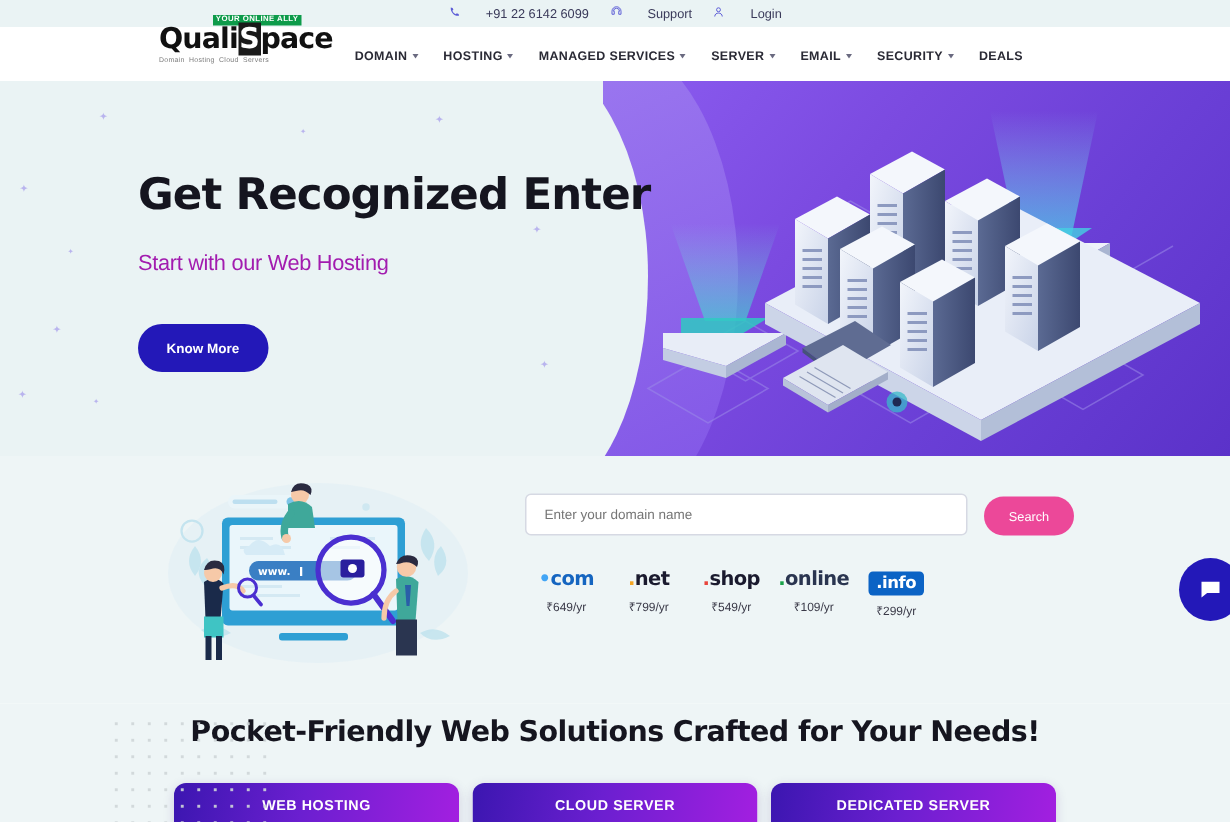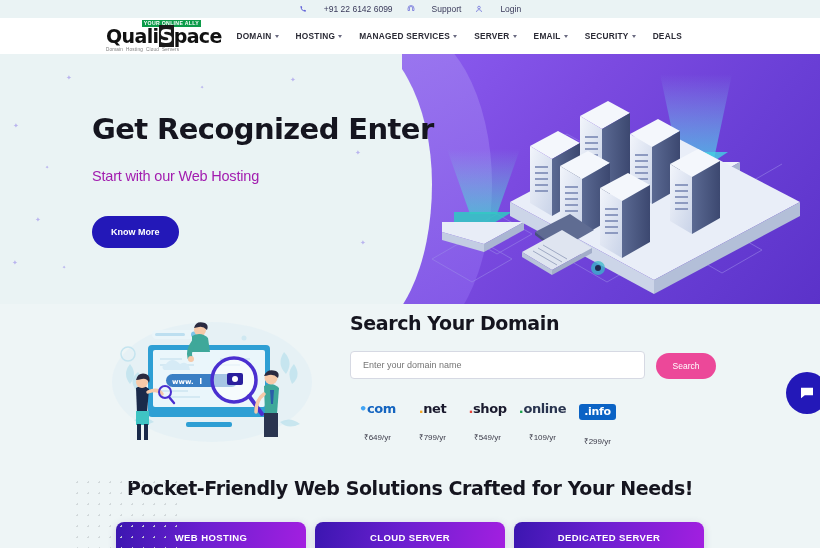--- a/index.html
+++ b/index.html
@@ -11,26 +11,26 @@
     -webkit-font-smoothing: antialiased;
   }
   .page { position: relative; width: 820px; height: 548px; overflow: hidden; background:#fff; }
 
   
   .topbar {
     height: 18px; background: #eaf3f4; display: flex;
     align-items: center; justify-content: center; gap: 14px;
     font-size: 8.5px; color: #3a3a5a;
   }
-  .topbar-item { display: flex; align-items: center; gap: 17px; cursor: pointer; }
+  .topbar-item { display: flex; align-items: flex-start; gap: 17px; cursor: pointer; }
   .topbar-item svg { display: block; }
 
   
   .header {
-    height: 36px; background: #fff; display: flex; align-items: center;
+    height: 36px; background: #fff; display: flex; align-items: flex-end;
     padding: 12px 28px; position: relative; z-index: 5;
   }
   .logo { width: 96px; margin-left: 78px; position: relative; cursor: pointer; }
   .logo-ally {
     font-size: 5.2px; font-weight: bold; letter-spacing: .3px; color: #fff;
     background: #0d9b4a; display: inline-block; padding: 0 2px; float: right;
     margin-right: 1px; line-height: 7px;
   }
   .logo-main {
     clear: both; font-size: 19px; font-weight: bold; letter-spacing: -.6px;
@@ -99,21 +99,21 @@
   }
   .search-btn {
     width: 60px; height: 26px; background: #ec4899; color: #fff; border: none;
     border-radius: 14px; font-size: 8.5px; cursor: pointer;
     font-family: "Liberation Sans", sans-serif;
   }
   .tlds { display: flex; gap: 0; margin-top: 22px; }
   .tld { width: 55px; text-align: center; cursor: pointer; }
   .tld-logo { font-size: 13px; font-weight: bold; letter-spacing: -.4px; line-height: 15px;
               font-family: "DejaVu Sans", sans-serif; }
-  .tld-price { font-size: 8px; color: #3a3a48; margin-top: 15px; }
+  .tld-price { font-size: 8px; color: #3a3a48; margin-top: 4px; }
   .dot-com { color: #1565c0; }
   .dot-com .d { color: #42a5f5; }
   .dot-net { color: #1a1a2e; }
   .dot-net .d { color: #f5a623; }
   .dot-shop { color: #1a1a2e; }
   .dot-shop .d { color: #e8453c; }
   .dot-online { color: #2a3550; }
   .dot-online .d { color: #1aa34a; }
   .badge-info {
     display: inline-block; background: #0b63c5; color: #fff; font-size: 11px;
@@ -445,21 +445,20 @@
           <circle cx="88" cy="18" r="6" fill="#f6c9a8"></circle>
           <path d="M82 16 q2-8 11-5 q4 2 2 7 q-4-4 -8-3z" fill="#2a2a40"></path>
           <path d="M80 24 q9-5 16 2 l2 14 h-18z" fill="#3fa89a"></path>
           <path d="M82 30 q-6 8 -4 16" stroke="#3fa89a" stroke-width="5" fill="none" stroke-linecap="round"></path>
           <circle cx="79" cy="47" r="3" fill="#f6c9a8"></circle>
         </g>
       </svg>
     </div>
 
     <div class="domain-right">
-      <div class="domain-title">Search Your Domain</div>
       <div class="search-row">
         <input class="search-input" type="text" placeholder="Enter your domain name" style="">
         <button class="search-btn">Search</button>
       </div>
       <div class="tlds">
         <div class="tld">
           <div class="tld-logo dot-com"><span class="d">•</span><span>com</span></div>
           <div class="tld-price">₹649/yr</div>
         </div>
         <div class="tld">

